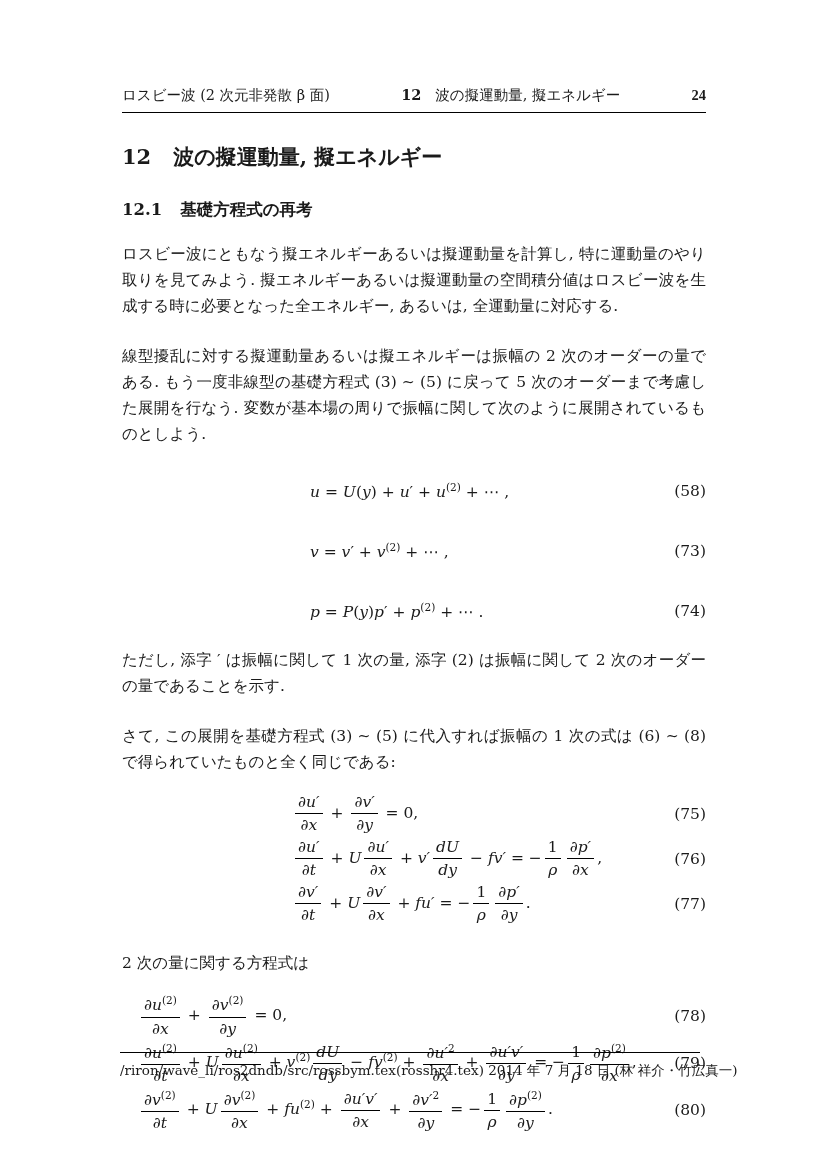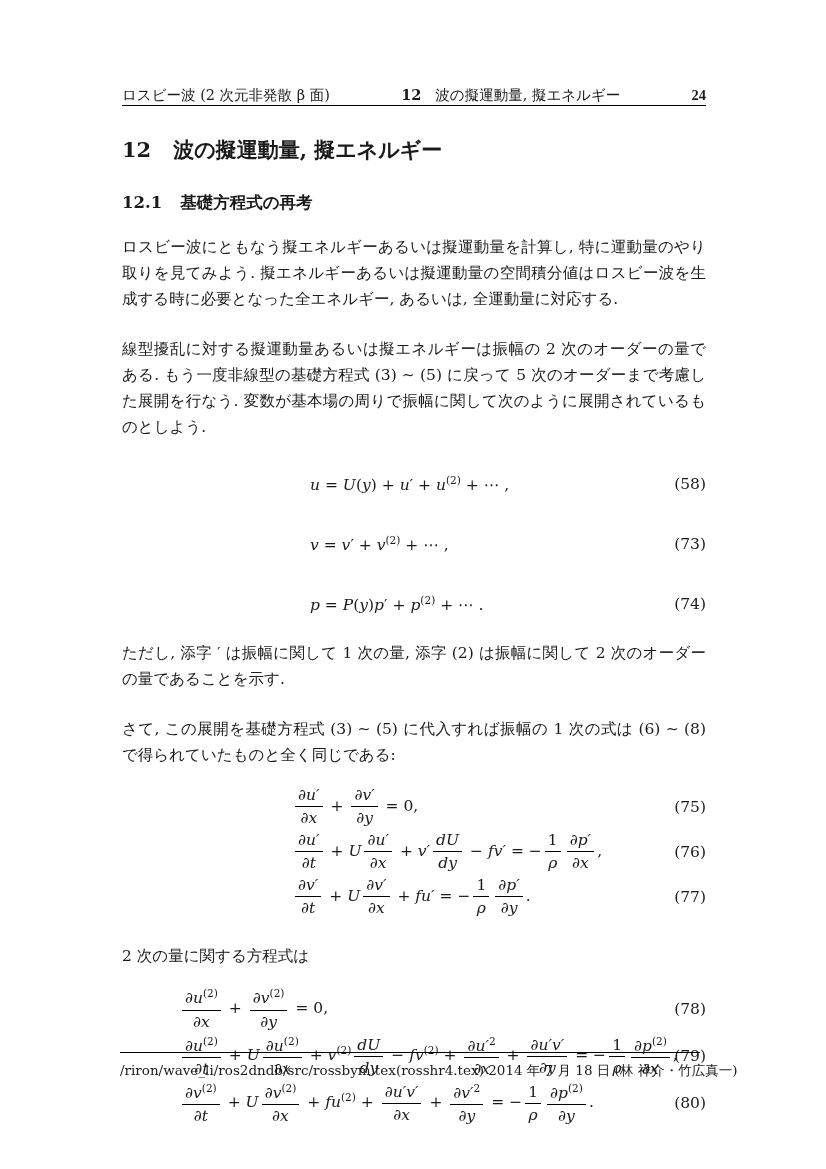--- a/index.html
+++ b/index.html
@@ -7,21 +7,21 @@
   body {
     width:826px; height:1169px; position:relative;
     font-family:"DejaVu Serif", serif; color:#1a1a1a;
     overflow:hidden;
   }
   .content { padding:86px 120px 0 122px; }
 
   
   .header {
     display:flex; justify-content:space-between; align-items:baseline;
-    border-bottom:1.2px solid #000; 
+    border-bottom:1.2px solid #000; padding-bottom:7px;
     font-size:14.5px;
     gap:16px;
   }
   .header .hnum { font-weight:bold; }
   .header .hcenter .hnum { margin-right:14px; }
   .header .hright { font-weight:bold;font-family:Liberation Serif, serif; }
 
   
   .section-heading { margin-top:30px; font-size:21px; font-weight:bold; }
   .section-heading .snum { margin-right:22px; }
@@ -34,21 +34,21 @@
     text-align:justify;
   }
   .para.tight { margin-top:24px; }
 
   
   .eqblock { margin:16px 0 18px 0; font-size:15.5px; }
   .eqrow { position:relative; padding:2px 0; }
   .g1 .eqrow { padding:6px 0;margin-top:28px; }
   .g1 .eqc { margin-left:188px; }
   .g2 .eqc { margin-left:170px; }
-  .g3 .eqc { margin-left:57px; }
+  .g3 .eqc { margin-left:16px; }
   .eqnum { position:absolute; right:0; top:50%; transform:translateY(-50%); }
   .it { font-style:italic; }
   sup { font-size:68%; }
   .frac { display:inline-block; vertical-align:middle; text-align:center; margin:0 3px; }
   .fn { display:block; border-bottom:1px solid #000; padding:0 3px 2px 3px; }
   .fd { display:block; padding-top:2px; }
 
   
   .footer {
     position:absolute; left:120px; right:126px; top:1052px;

